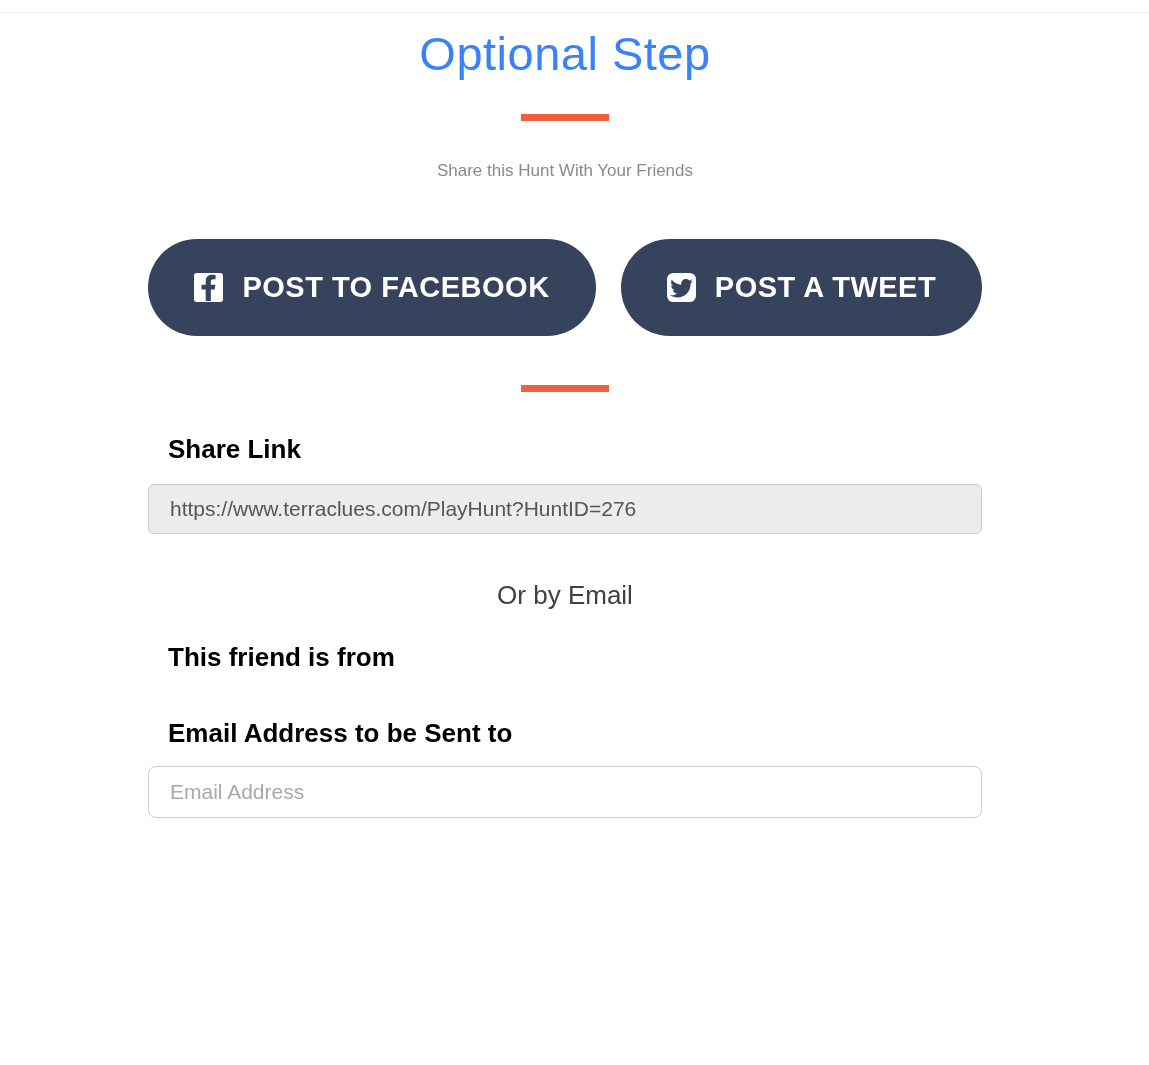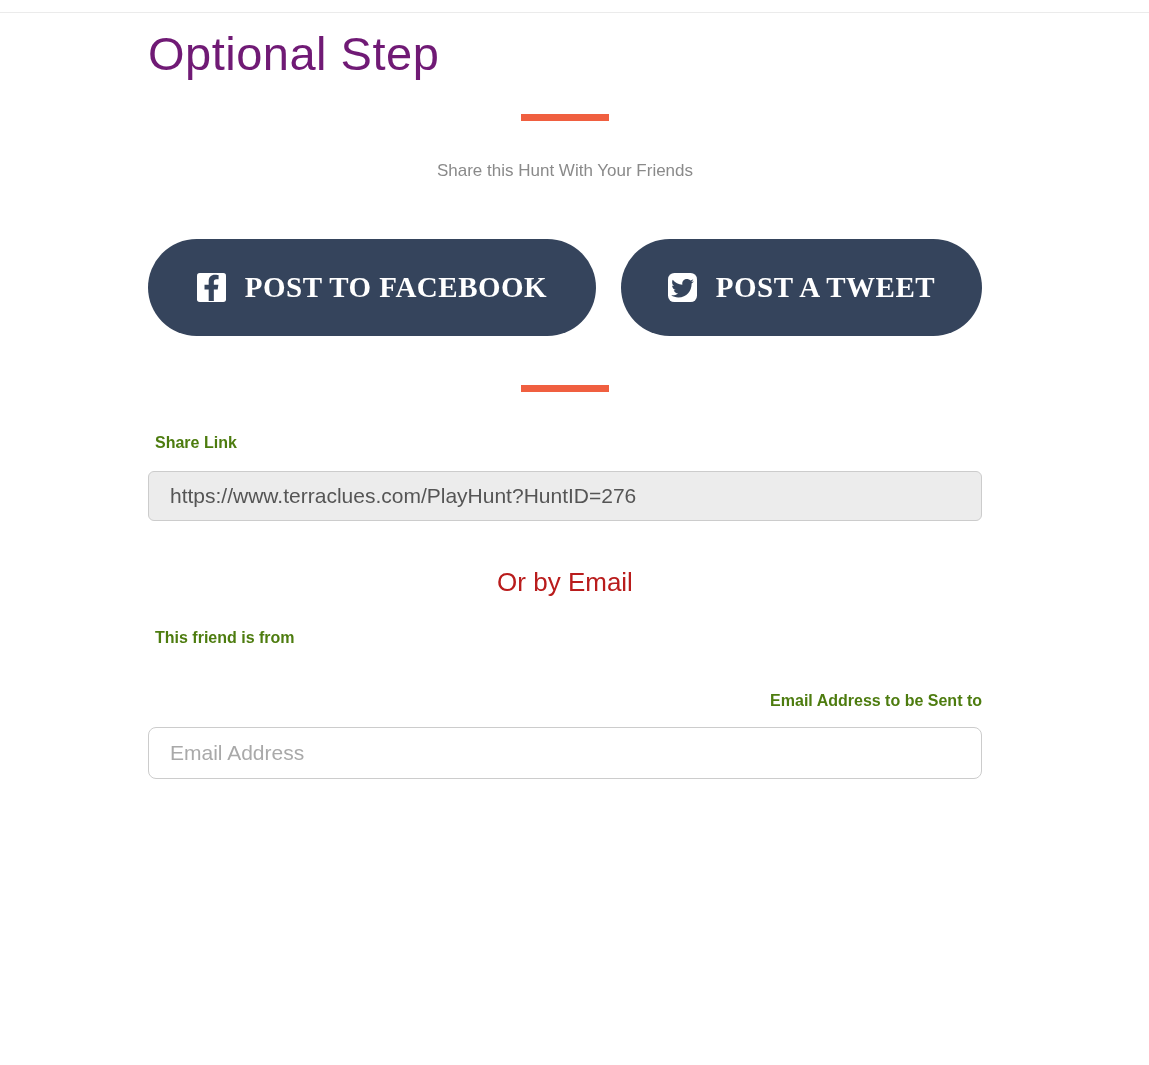--- a/index.html
+++ b/index.html
@@ -13,24 +13,24 @@
     height: 0;
     border-top: 1px solid #ebebeb;
     margin-top: 12px;
   }
   .container {
     width: 834px;
     margin-left: 148px;
   }
   .page-title {
     margin: 14px 0 0 0;
-    text-align: left;
+    text-align: center;
     font-size: 47px;
     font-weight: 400;
-    color: #701a75;
+    color: #3b82f6;
     line-height: 1.15;
     letter-spacing: 0.5px;
   }
   .accent-divider {
     width: 88px;
     height: 7px;
     background: #f05f40;
     margin: 33px auto 0 auto;
   }
   .accent-divider.second {
@@ -40,55 +40,55 @@
     margin: 40px 0 0 0;
     text-align: center;
     font-size: 17px;
     color: #8a8a8a;
     line-height: 1.2;
   }
   .or-by-email {
     margin: 46px 0 0 0;
     text-align: center;
     font-size: 26px;
-    color: #b91c1c;
+    color: #404040;
   }
   .buttons-row {
     margin-top: 58px;
     display: flex;
     gap: 25px;
   }
   .pill-btn {
     height: 97px;
     border: none;
     border-radius: 49px;
     background: #35445c;
     color: #ffffff;
-    font-family: Liberation Serif, serif;
+    font-family: Liberation Sans, sans-serif;
     font-weight: bold;
     font-size: 29px;
     letter-spacing: 0.5px;
     display: flex;
     align-items: center;
     justify-content: center;
     gap: 19px;
     cursor: pointer;
   }
   .pill-btn.facebook { width: 448px; }
   .pill-btn.tweet    { width: 361px; }
   .pill-btn svg { display: block; }
   .field-label {
     display: block;
-    margin: 42px 0 0 7px;
-    font-size: 16px;
+    margin: 42px 0 0 20px;
+    font-size: 26px;
     font-weight: bold;
-    color: #4d7c0f;
+    color: #000000;
   }
   .field-label.tight { margin-top: 31px; }
-  .field-label.email { margin-top: 45px; text-align: right; }
+  .field-label.email { margin-top: 45px; }
   .text-input {
     box-sizing: border-box;
     display: block;
     width: 100%;
     margin-top: 17px;
     height: 52px;
     background: #ffffff;
     border: 1px solid #cccccc;
     border-radius: 8px;
     padding: 16px 21px;

